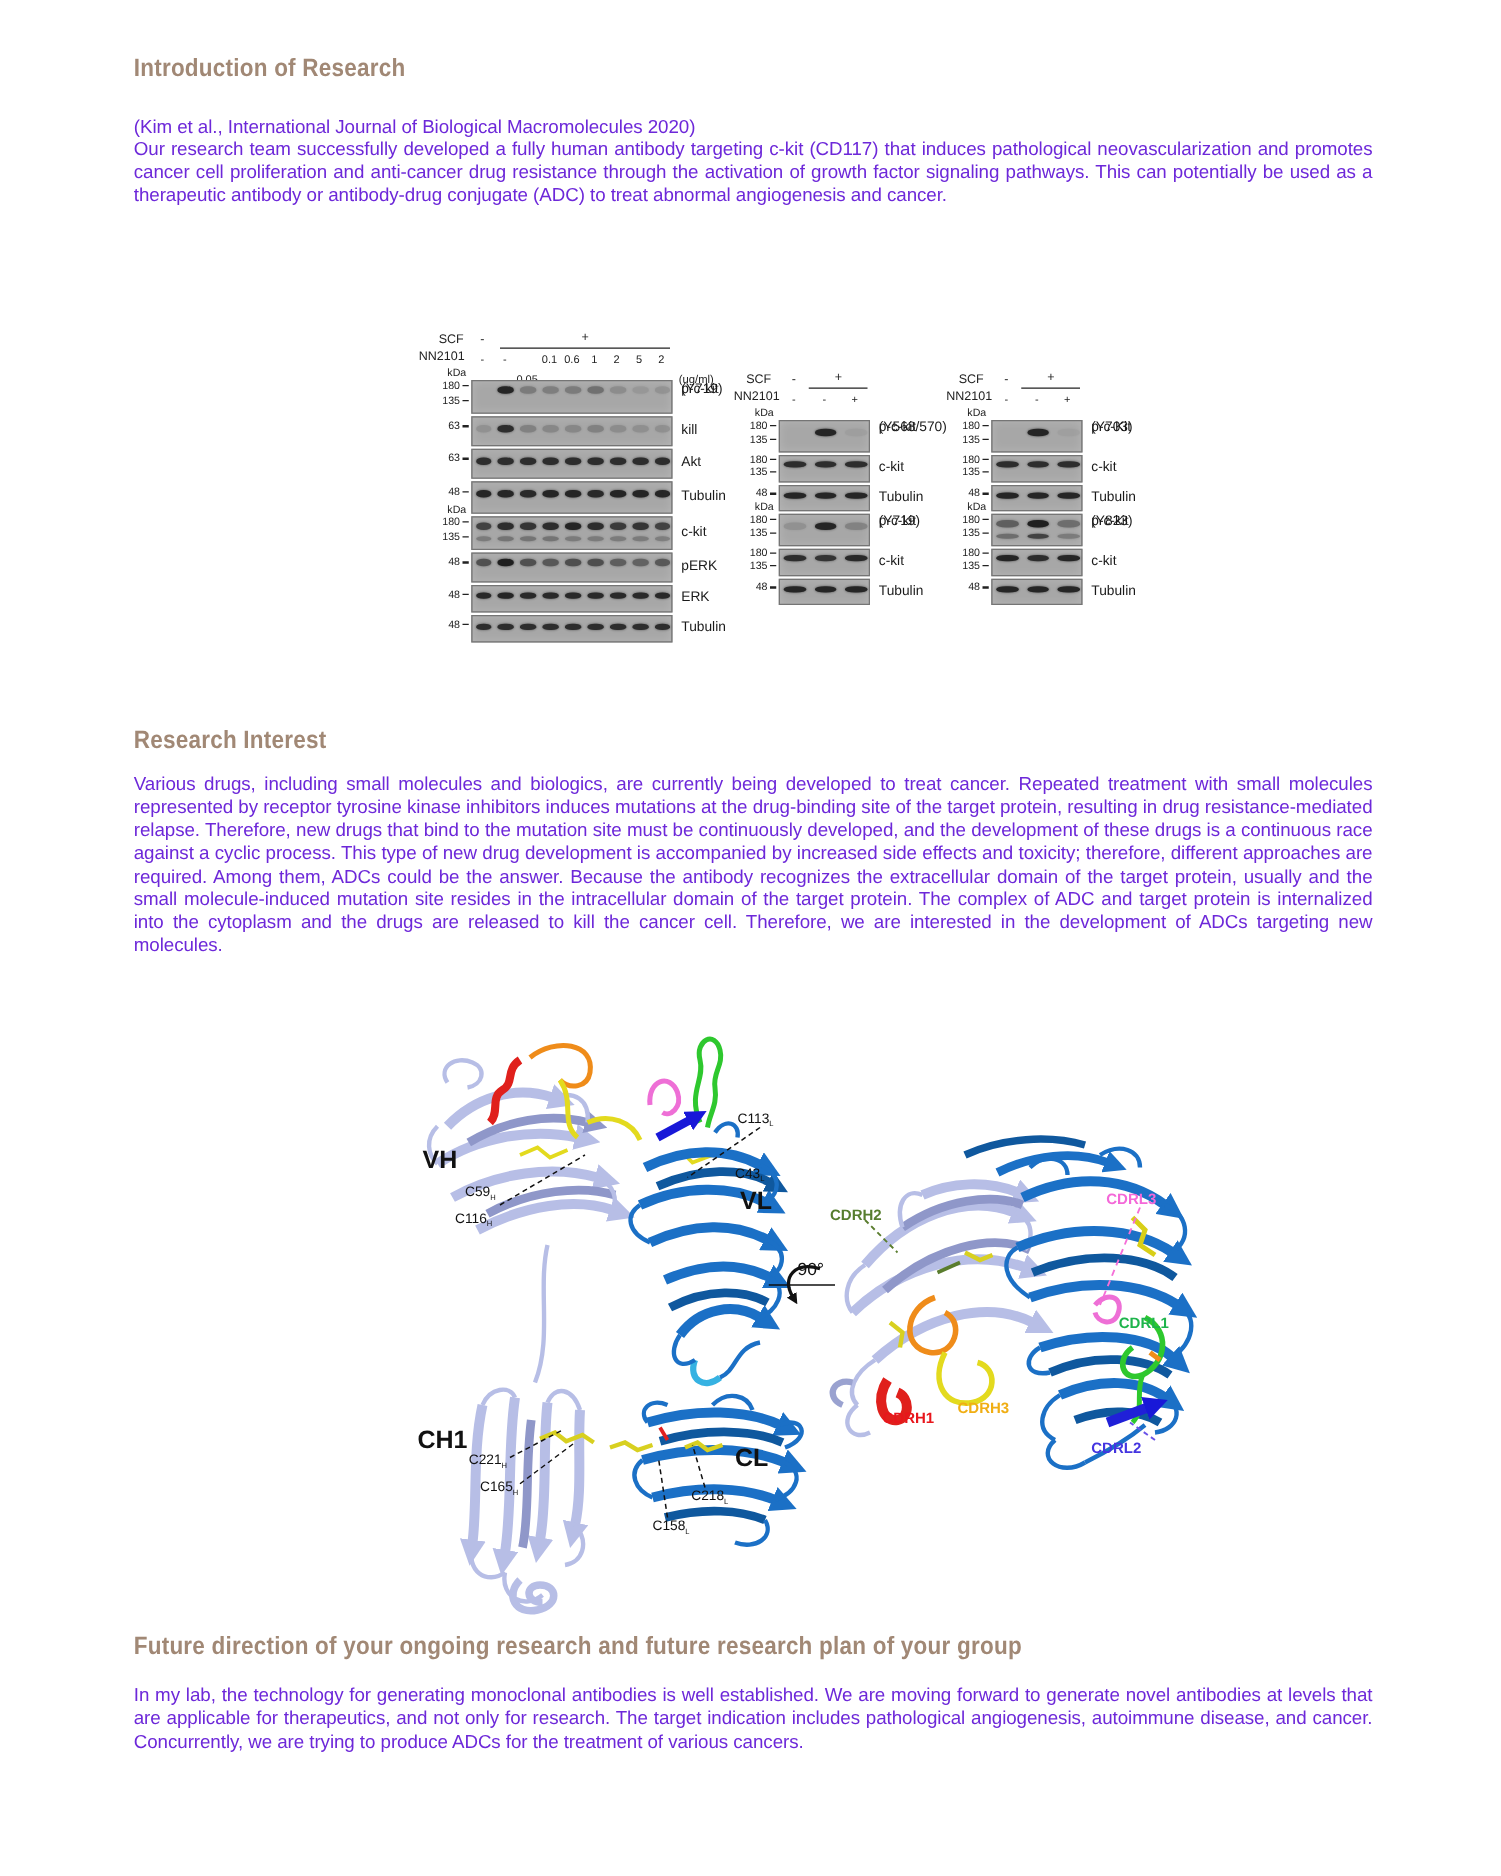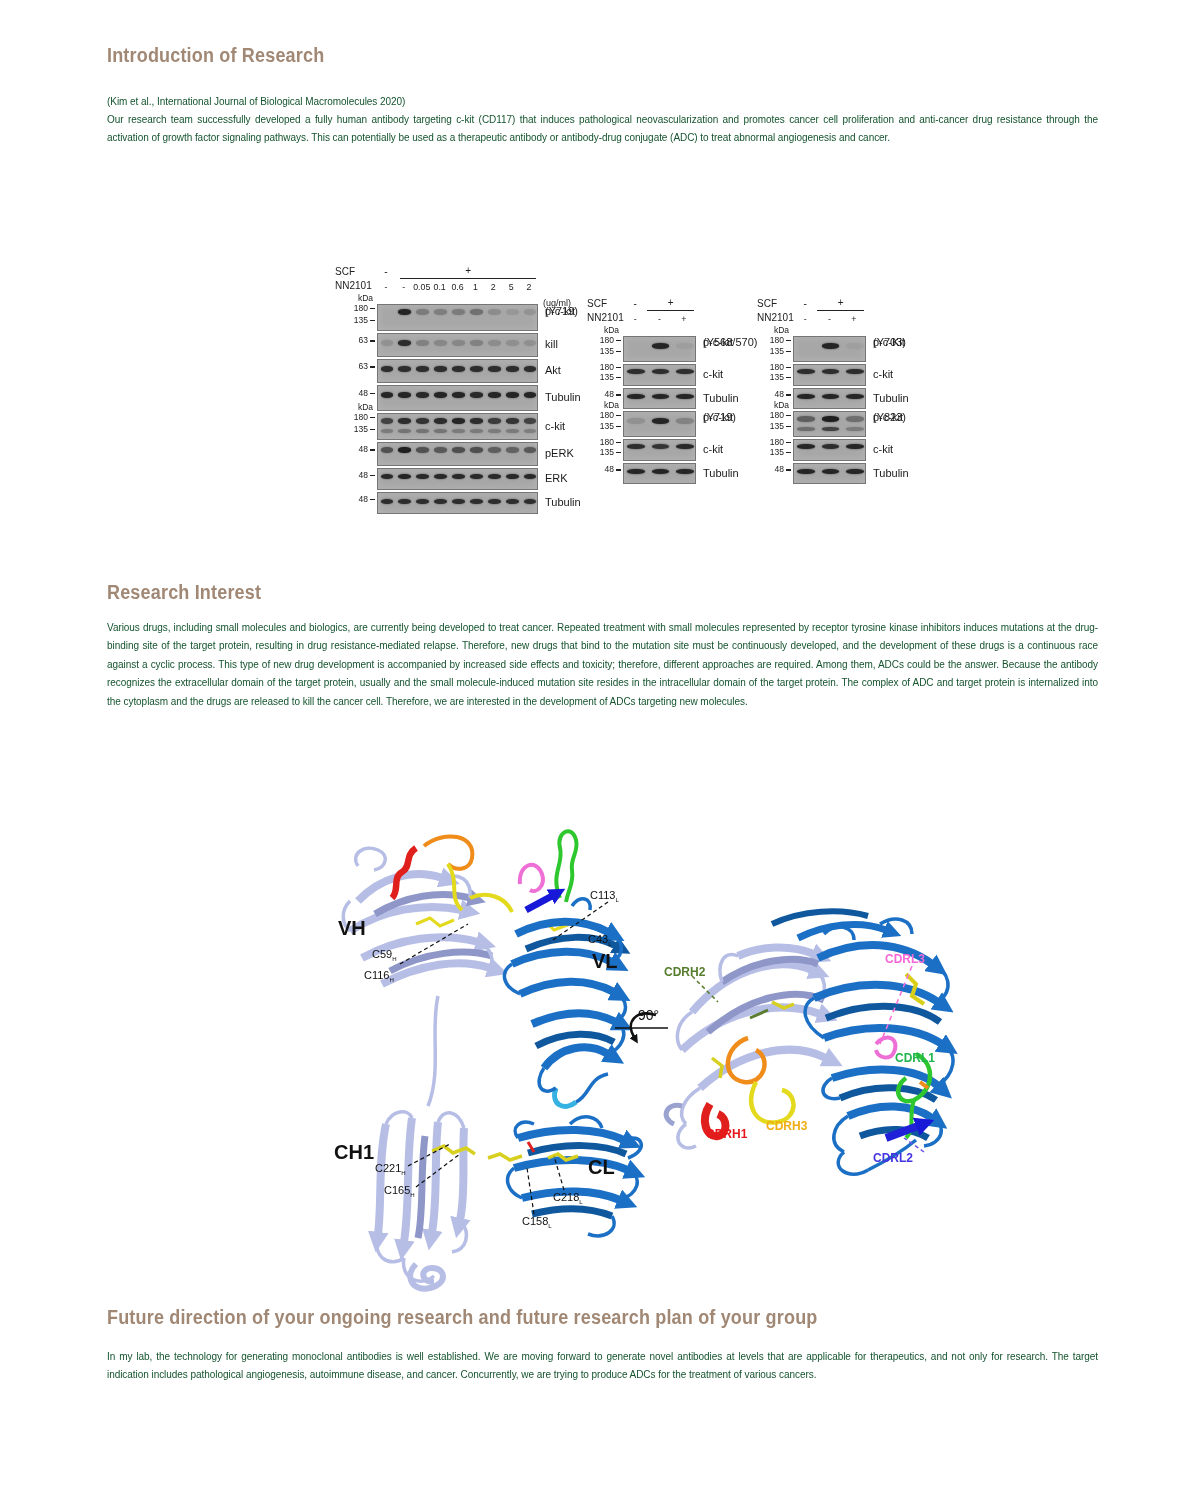--- a/index.html
+++ b/index.html
@@ -1,27 +1,27 @@
 <!DOCTYPE html>
 <html><head>
 <meta charset="utf-8">
 <style>
   html,body{margin:0;padding:0;background:#ffffff;}
   .page{position:relative;width:1201px;height:1501px;background:#fff;overflow:hidden;
         font-family:"Liberation Sans","DejaVu Sans",sans-serif;}
   h2.sec{position:absolute;left:107px;margin:0;font-size:20px;font-weight:700;
          color:#a18875;letter-spacing:.2px;transform:scaleX(.9);transform-origin:left center;white-space:nowrap;}
-  .para{position:absolute;left:107px;width:991px;margin:0;font-size:10px;line-height:18.4px;
-        color:#14532d;text-align:justify;letter-spacing:-.05px;}
+  .para{position:absolute;left:107px;width:991px;margin:0;font-size:15px;line-height:18.4px;
+        color:#6d28d9;text-align:justify;letter-spacing:-.05px;}
   .cite{text-align:left;}
   
   .blot-figure{position:absolute;left:295px;top:246px;width:660px;height:266px;}
   .blot-panel{position:absolute;}
   .blot-panel div{position:absolute;}
-  .bh-rowlabel{font-size:10px;color:#222;white-space:nowrap;}
+  .bh-rowlabel{font-size:10px;color:#222;text-align:right;white-space:nowrap;}
   .bh-val{font-size:10px;color:#222;transform:translateX(-50%);white-space:nowrap;}
   .bh-val.sm{font-size:8.8px;}
   .bh-line{height:1px;background:#222;}
   .bh-unit{font-size:9px;color:#222;white-space:nowrap;}
   .bh-kda{font-size:8.5px;color:#222;text-align:right;}
   .bh-marker{font-size:8.5px;color:#222;text-align:right;}
   .bh-tick{width:5px;height:1.4px;background:#222;}
   .strip{background:#a7a7a7;border:1px solid #757575;box-sizing:border-box;
          box-shadow:inset 0 0 8px rgba(255,255,255,.18);}
   .band{background:#181818;border-radius:45%;box-shadow:0 0 2px rgba(10,10,10,.65);}
@@ -44,21 +44,21 @@
 
   <figure class="blot-figure">
       <div class="blot-panel" style="left: 0px; top: 4px;">
         <div class="bh-rowlabel" style="left: 0px; top: 0px; width: 36px;">SCF</div>
         <div class="bh-val" style="left: 50.9444px; top: 0px;">-</div>
         <div class="bh-line" style="left: 65.2556px; top: 12px; width: 135.744px;"></div>
         <div class="bh-val" style="left: 133.128px; top: -1px;">+</div>
         <div class="bh-rowlabel" style="left: 0px; top: 14px; width: 36px;">NN2101</div>
         <div class="bh-val sm" style="left: 50.9444px; top: 16px;">-</div>
         <div class="bh-val sm" style="left: 68.8333px; top: 16px;">-</div>
-        <div class="bh-val sm" style="left: 86.7222px; top: 16px; text-align: right;">0.05</div>
+        <div class="bh-val sm" style="left: 86.7222px; top: 32px; text-align: right;">0.05</div>
         <div class="bh-val sm" style="left: 104.611px; top: 16px;">0.1</div>
         <div class="bh-val sm" style="left: 122.5px; top: 16px;">0.6</div>
         <div class="bh-val sm" style="left: 140.389px; top: 16px;">1</div>
         <div class="bh-val sm" style="left: 158.278px; top: 16px;">2</div>
         <div class="bh-val sm" style="left: 176.167px; top: 16px;">5</div>
         <div class="bh-val sm" style="left: 194.056px; top: 16px;">2</div>
         <div class="bh-unit" style="left: 208px; top: 32px;">(ug/ml)</div>
         <div class="bh-kda" style="left: 0px; top: 27px; width: 38px;">kDa</div>
         <div class="bh-marker" style="left: 0px; top: 36.78px; width: 33px;">180</div>
         <div class="bh-tick" style="left: 35px; top: 41.78px;"></div>

